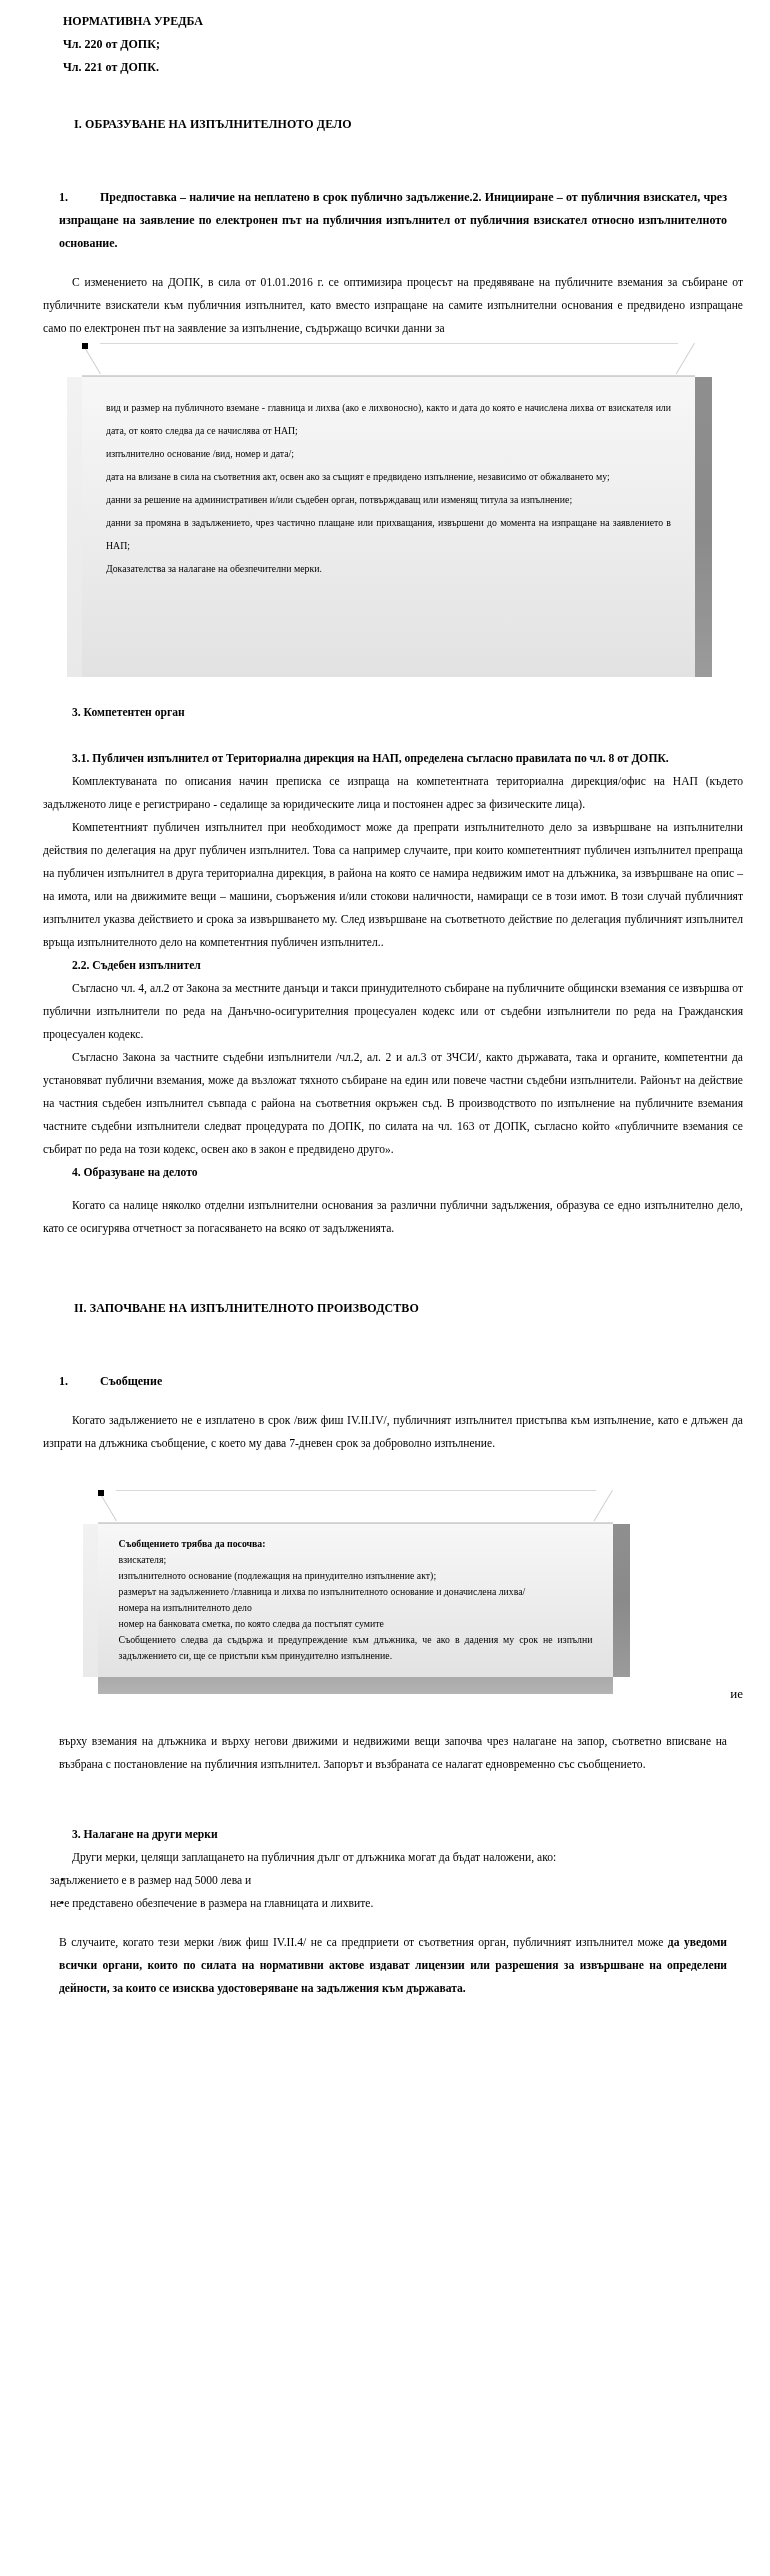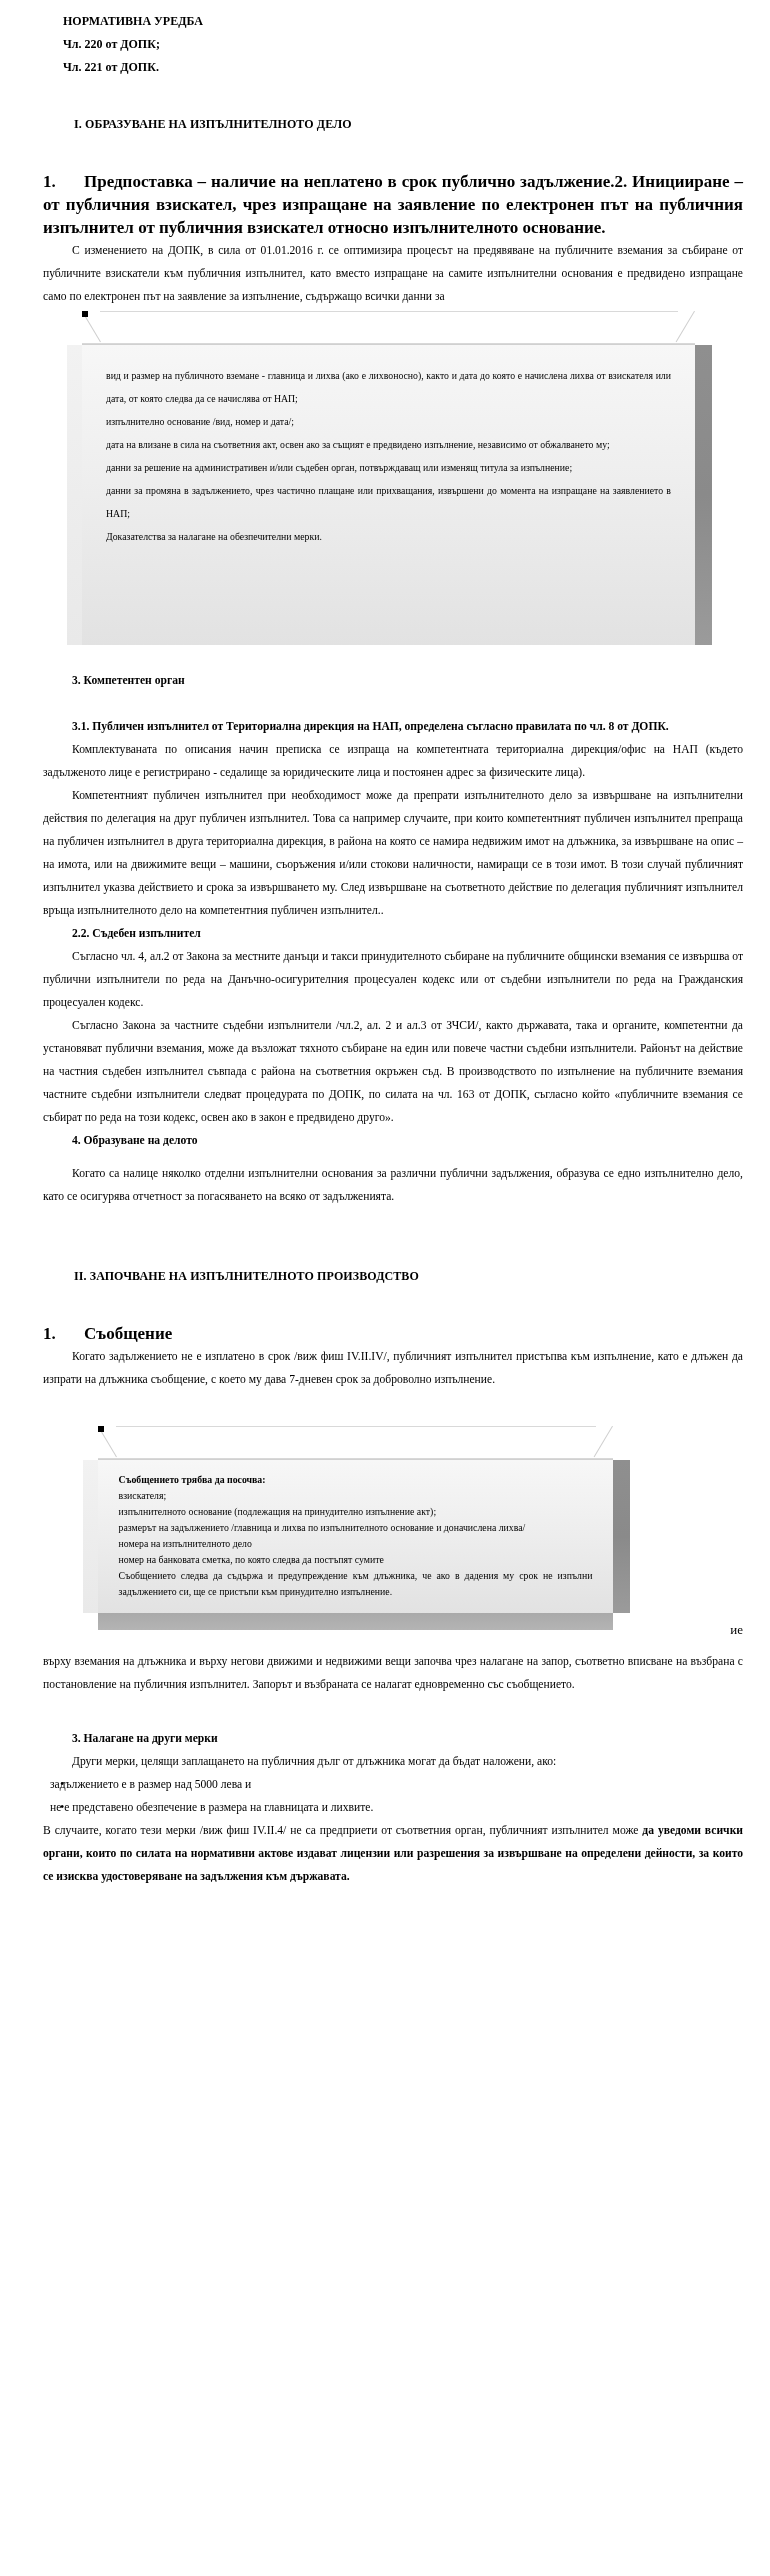--- a/index.html
+++ b/index.html
@@ -53,23 +53,23 @@
 
   .sec-head {
     font-size: 11.6px;
     font-weight: bold;
     line-height: 23px;
     margin: 0;
     padding-left: 72px;
   }
 
   .numbered {
-    font-size: 17px;
-    line-height: 23px;
-    margin: 0;
+    font-size: 12px;
+    line-height: 23px;
+    margin: 16px;
     padding: 0 28px 0 43px;
     text-align: justify;
     font-weight: bold;
   }
   .numbered .num { display: inline-block; width: 41px; }
 
   .spacer-20 { height: 10.3px; }
   .spacer-45 { height: 23px; }
   .spacer-60 { height: 31px; }
   .spacer-90 { height: 46px; }
@@ -177,21 +177,21 @@
   .bullets li::before {
     content: "\2022";
     position: absolute;
     left: 60px;
     font-size: 12.4px;
   }
 
   .tail-text {
     font-size: 11.6px;
     line-height: 23px;
-    margin: 0;
+    margin: 16px;
     padding: 0 28px 0 43px;
     text-align: justify;
   }
   .frag-right {
     position: absolute;
     right: 28px;
     font-size: 13px;
     line-height: 23px;
   }
 </style>

